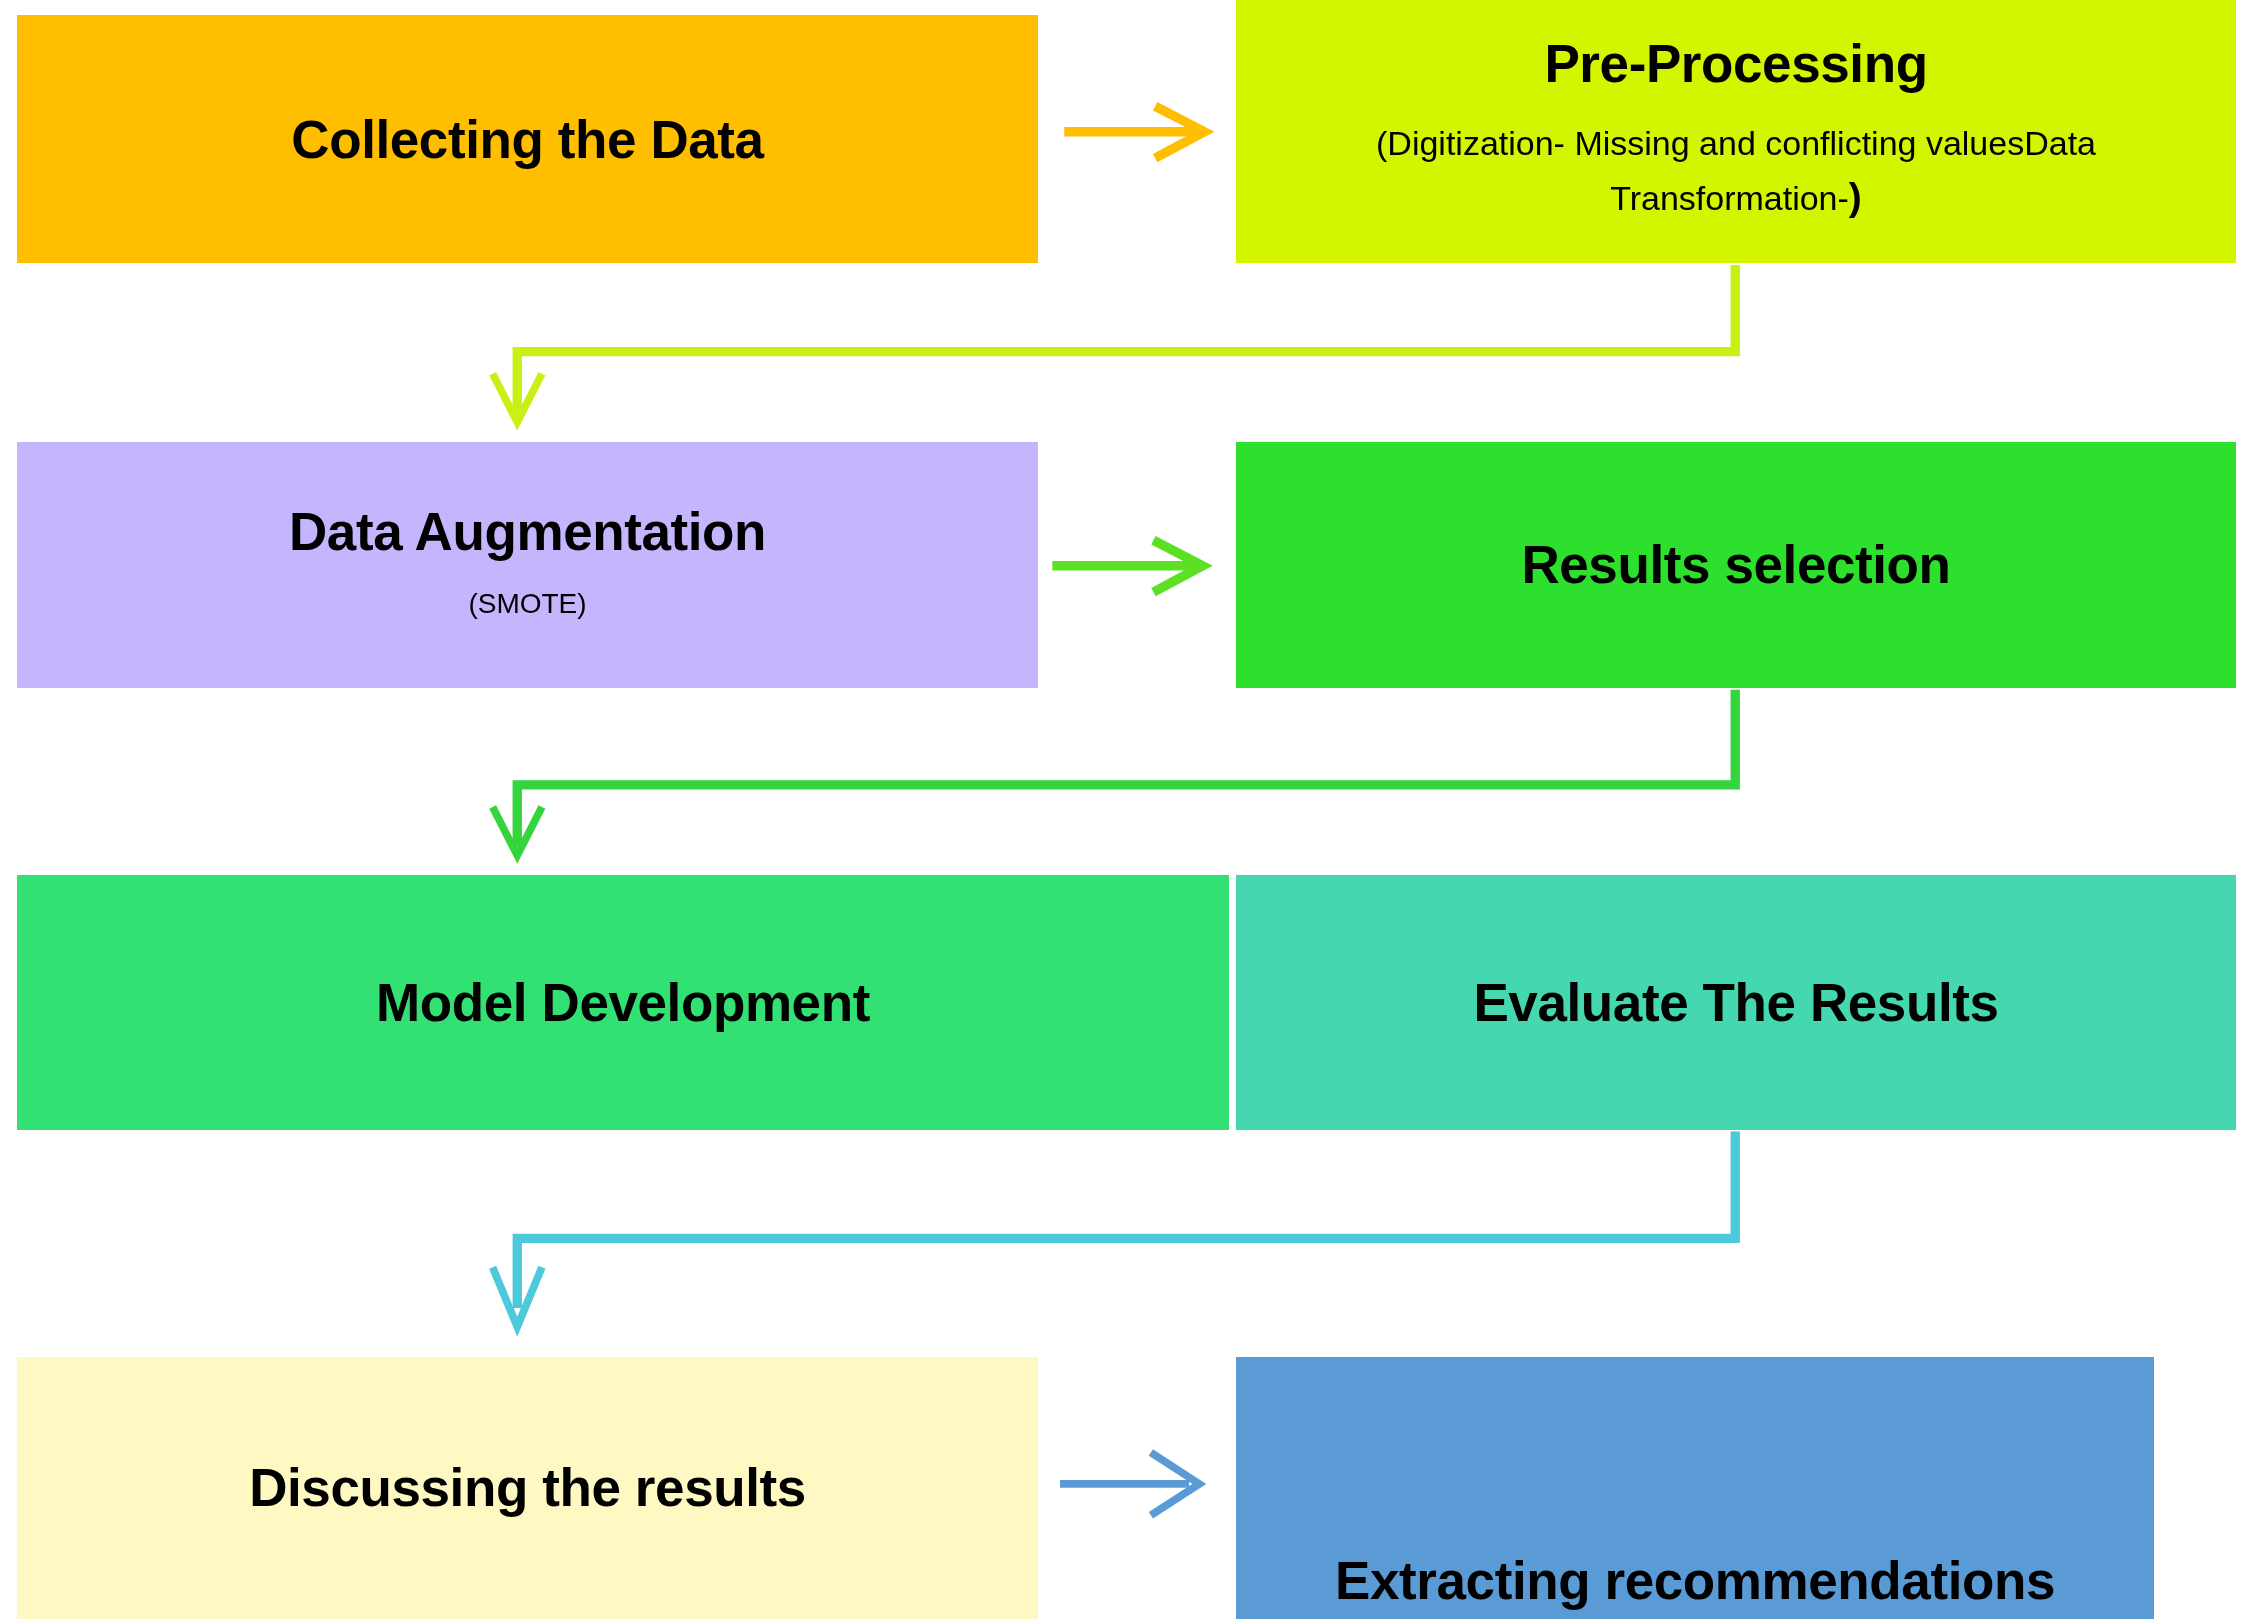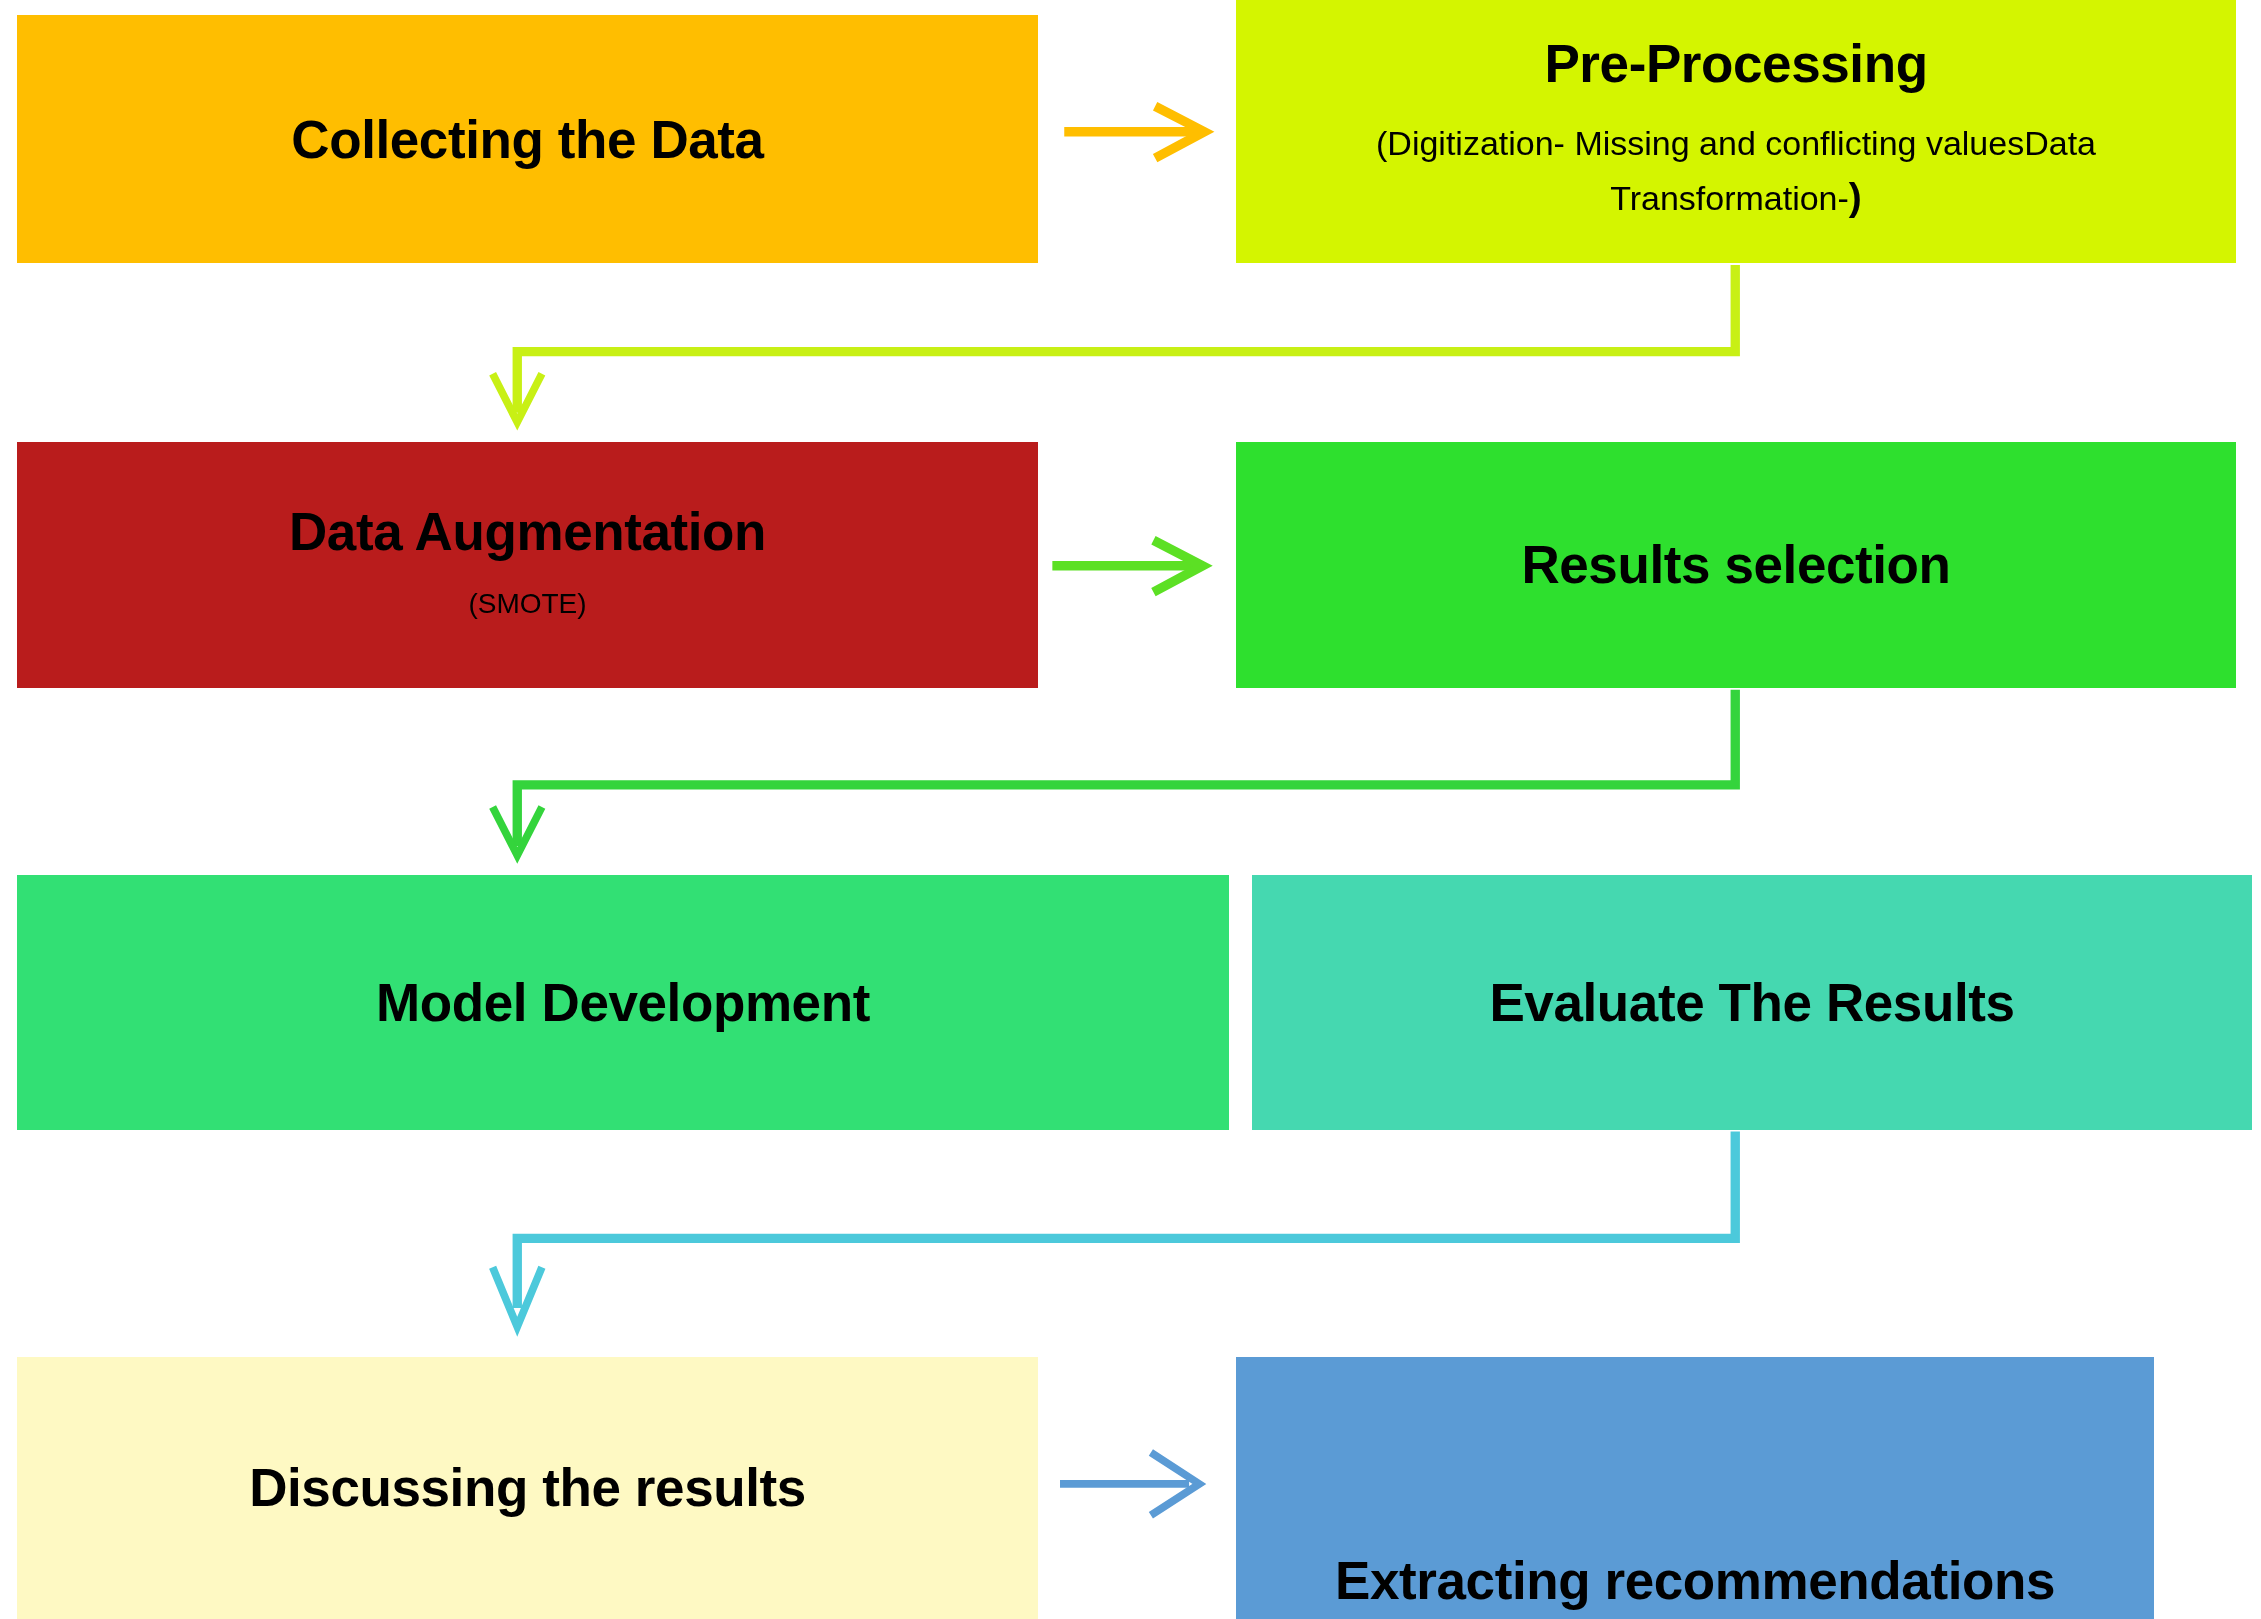--- a/index.html
+++ b/index.html
@@ -117,34 +117,34 @@
 
   <div class="box" id="box-collect" style="background: rgb(255, 190, 0);">
     <div class="title">Collecting the Data</div>
   </div>
 
   <div class="box has-sub" id="box-preproc" style="background: rgb(212, 245, 0);">
     <div class="title">Pre-Processing</div>
     <div class="subtitle"><span>(Digitization- Missing and conflicting valuesData Transformation-</span><span class="tail">)</span></div>
   </div>
 
-  <div class="box has-sub" id="box-augment" style="background: #b91c1c; text-align: right;">
+  <div class="box has-sub" id="box-augment" style="background: #c4b5fd; text-align: right;">
     <div class="title">Data Augmentation</div>
     <div class="subtitle">(SMOTE)</div>
   </div>
 
   <div class="box" id="box-feature" style="background: rgb(46, 224, 46);">
     <div class="title">Results selection</div>
   </div>
 
   <div class="box" id="box-model" style="background: rgb(50, 224, 116);">
     <div class="title">Model Development</div>
   </div>
 
-  <div class="box" id="box-evaluate" style="background: rgb(69, 216, 176); margin-left: 16px;">
+  <div class="box" id="box-evaluate" style="background: rgb(69, 216, 176);">
     <div class="title">Evaluate The Results</div>
   </div>
 
   <div class="box" id="box-discuss" style="background: #fef9c3;">
     <div class="title">Discussing the results</div>
   </div>
 
   <div class="box" id="box-recommend" style="background: rgb(91, 155, 213);">
     <div class="title">Extracting recommendations</div>
   </div>

